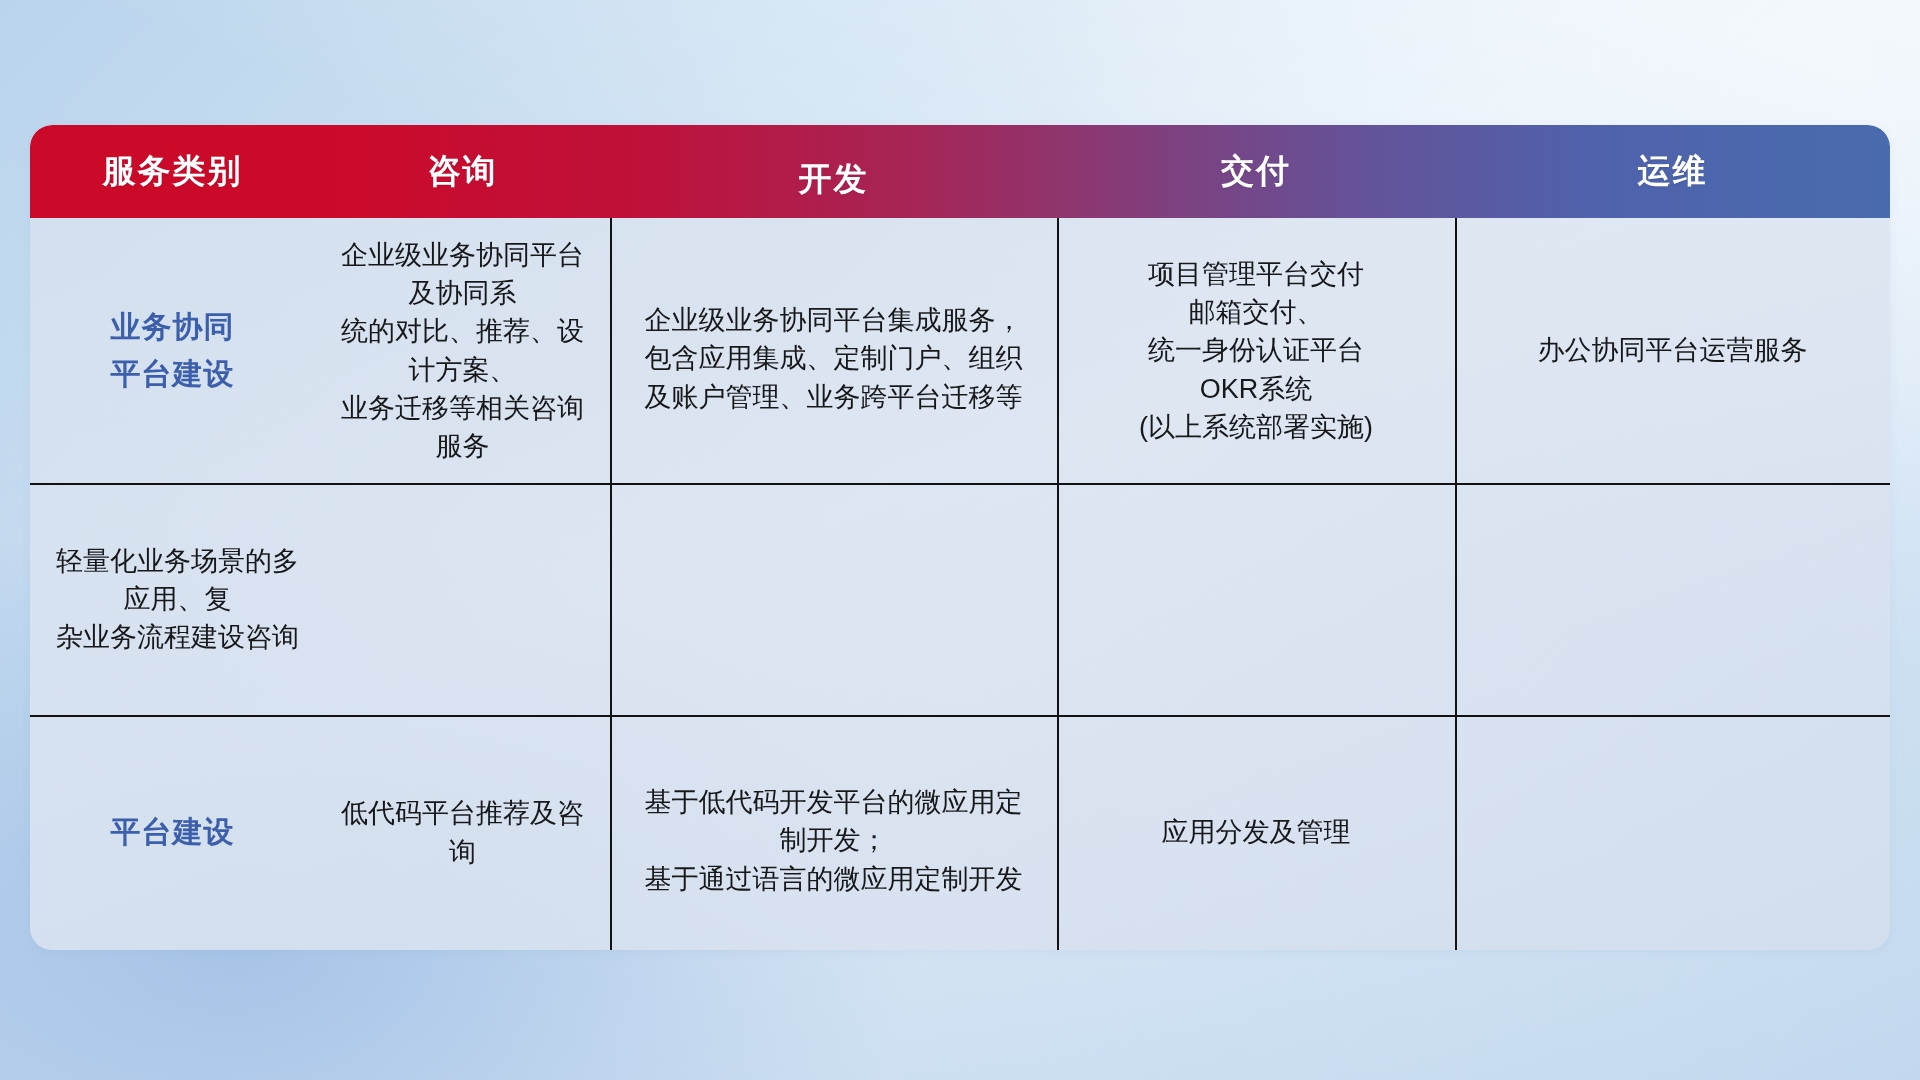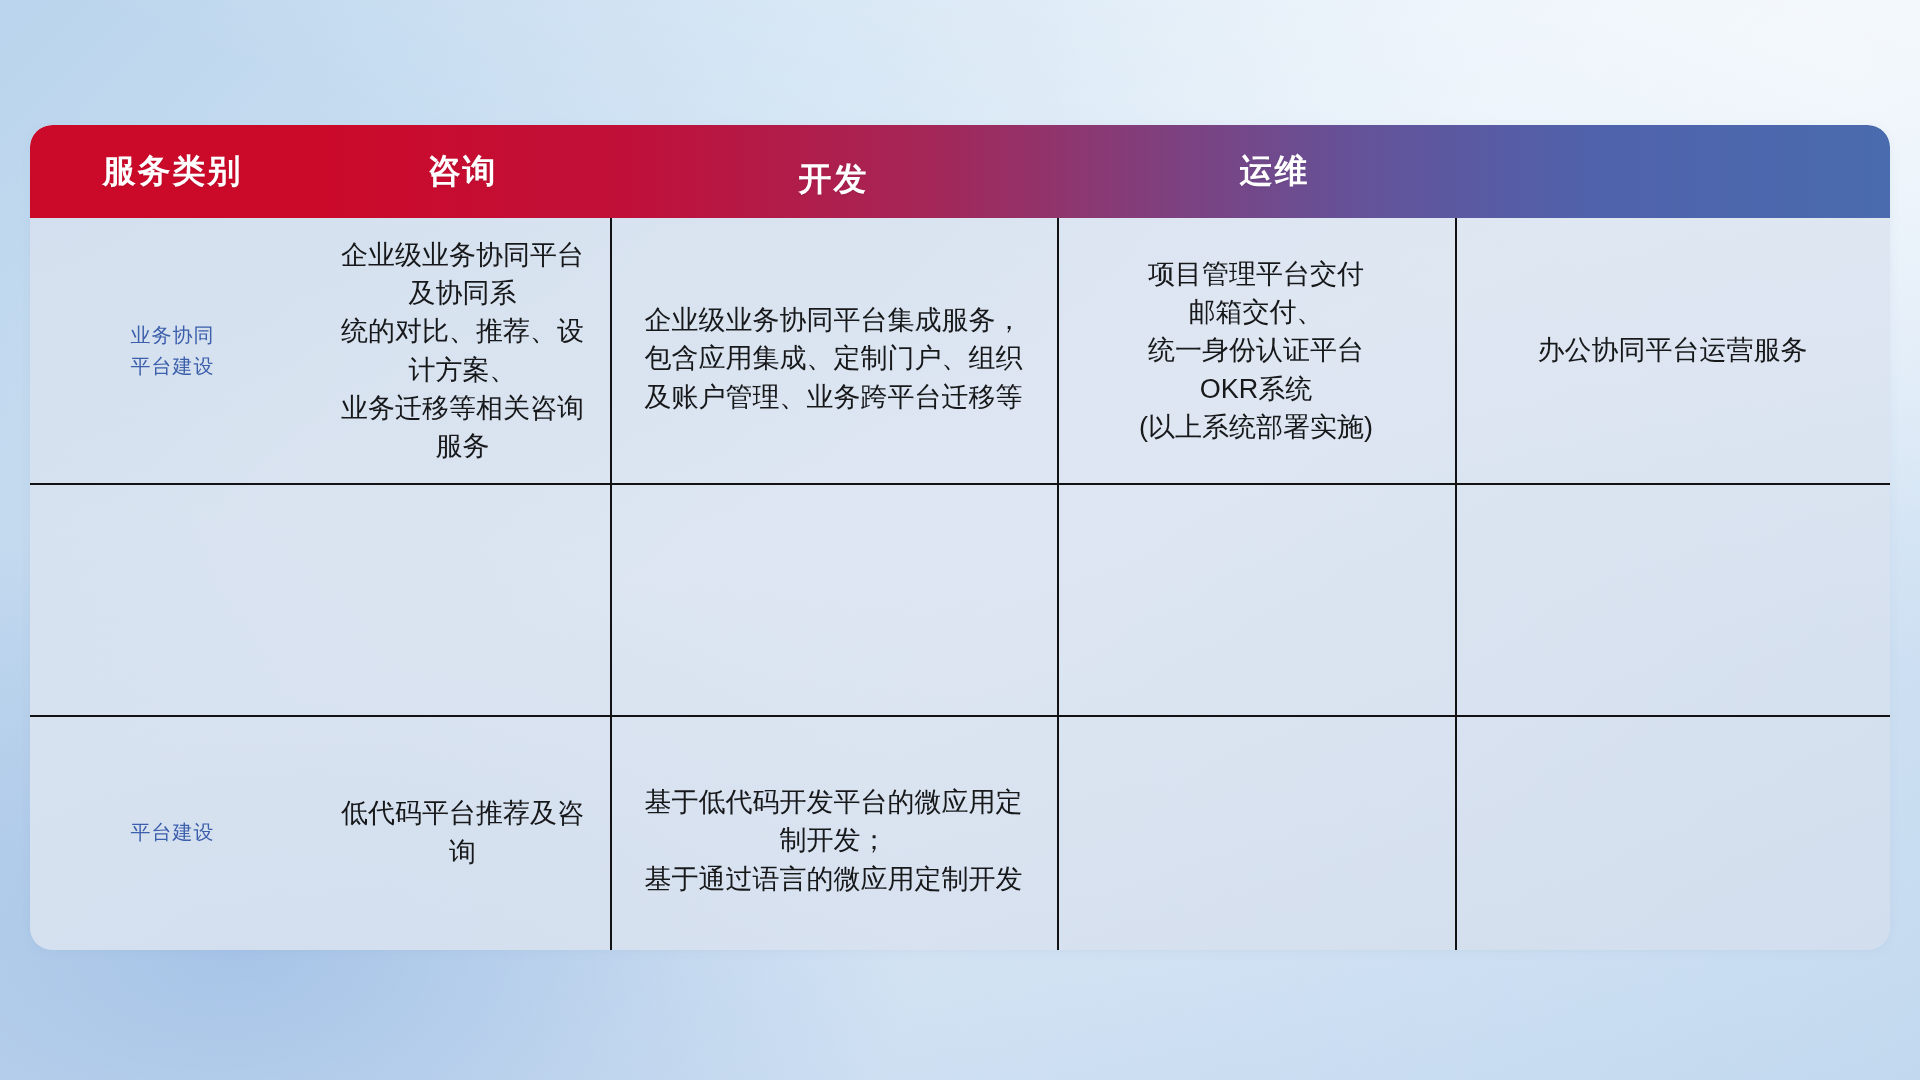--- a/index.html
+++ b/index.html
@@ -59,22 +59,22 @@
     display:flex; align-items:center; justify-content:center;
     padding:6px 14px;
     font-size:27px;
     line-height:1.42;
     color:#17181a;
     text-align:center;
     white-space:pre-line;
   }
   .td.cat {
     color:#3c5fab;
-    font-weight:normal;
-    font-size:20px;
+    font-weight:bold;
+    font-size:30px;
     line-height:1.55;
     letter-spacing:1px;
   }
 
   .cw1 { width:285px; flex:0 0 285px; }
   .cw2 { width:295px; flex:0 0 295px; }
   .cw3 { width:447px; flex:0 0 447px;margin-top:16px; }
   .cw4 { width:398px; flex:0 0 398px; }
   .cw5 { width:435px; flex:0 0 435px; }
 
@@ -87,20 +87,21 @@
 <body>
 
 <div class="bg-sheen"></div>
 
 <div class="table-card">
 
   <div class="thead">
     <div class="th cw1">服务类别</div>
     <div class="th cw2">咨询</div>
     <div class="th cw3">开发</div>
+    <div class="th cw4">交付</div>
     <div class="th cw5">运维</div>
   </div>
 
   <div class="tbody">
 
     <div class="tr r1">
       <div class="td cat cw1">业务协同
 平台建设</div>
       <div class="td cw2">企业级业务协同平台及协同系
 统的对比、推荐、设计方案、
@@ -110,30 +111,33 @@
 及账户管理、业务跨平台迁移等</div>
       <div class="td cw4">项目管理平台交付
 邮箱交付、
 统一身份认证平台
 OKR系统
 (以上系统部署实施)</div>
       <div class="td cw5">办公协同平台运营服务</div>
     </div>
 
     <div class="tr r2">
+      <div class="td cw2">轻量化业务场景的多应用、复
+杂业务流程建设咨询</div>
       <div class="td cw4"></div>
       <div class="td cw5"></div>
     </div>
 
     <div class="tr r3">
       <div class="td cat cw1">平台建设</div>
       <div class="td cw2">低代码平台推荐及咨询</div>
       <div class="td cw3">基于低代码开发平台的微应用定
 制开发；
 基于通过语言的微应用定制开发</div>
+      <div class="td cw4">应用分发及管理</div>
       <div class="td cw5"></div>
     </div>
 
     <div class="lines">
       <div class="vline" style="left:580px;"></div>
       <div class="vline" style="left:1027px;"></div>
       <div class="vline" style="left:1425px;"></div>
       <div class="hline" style="top:265px;"></div>
       <div class="hline" style="top:497px;"></div>
     </div>

